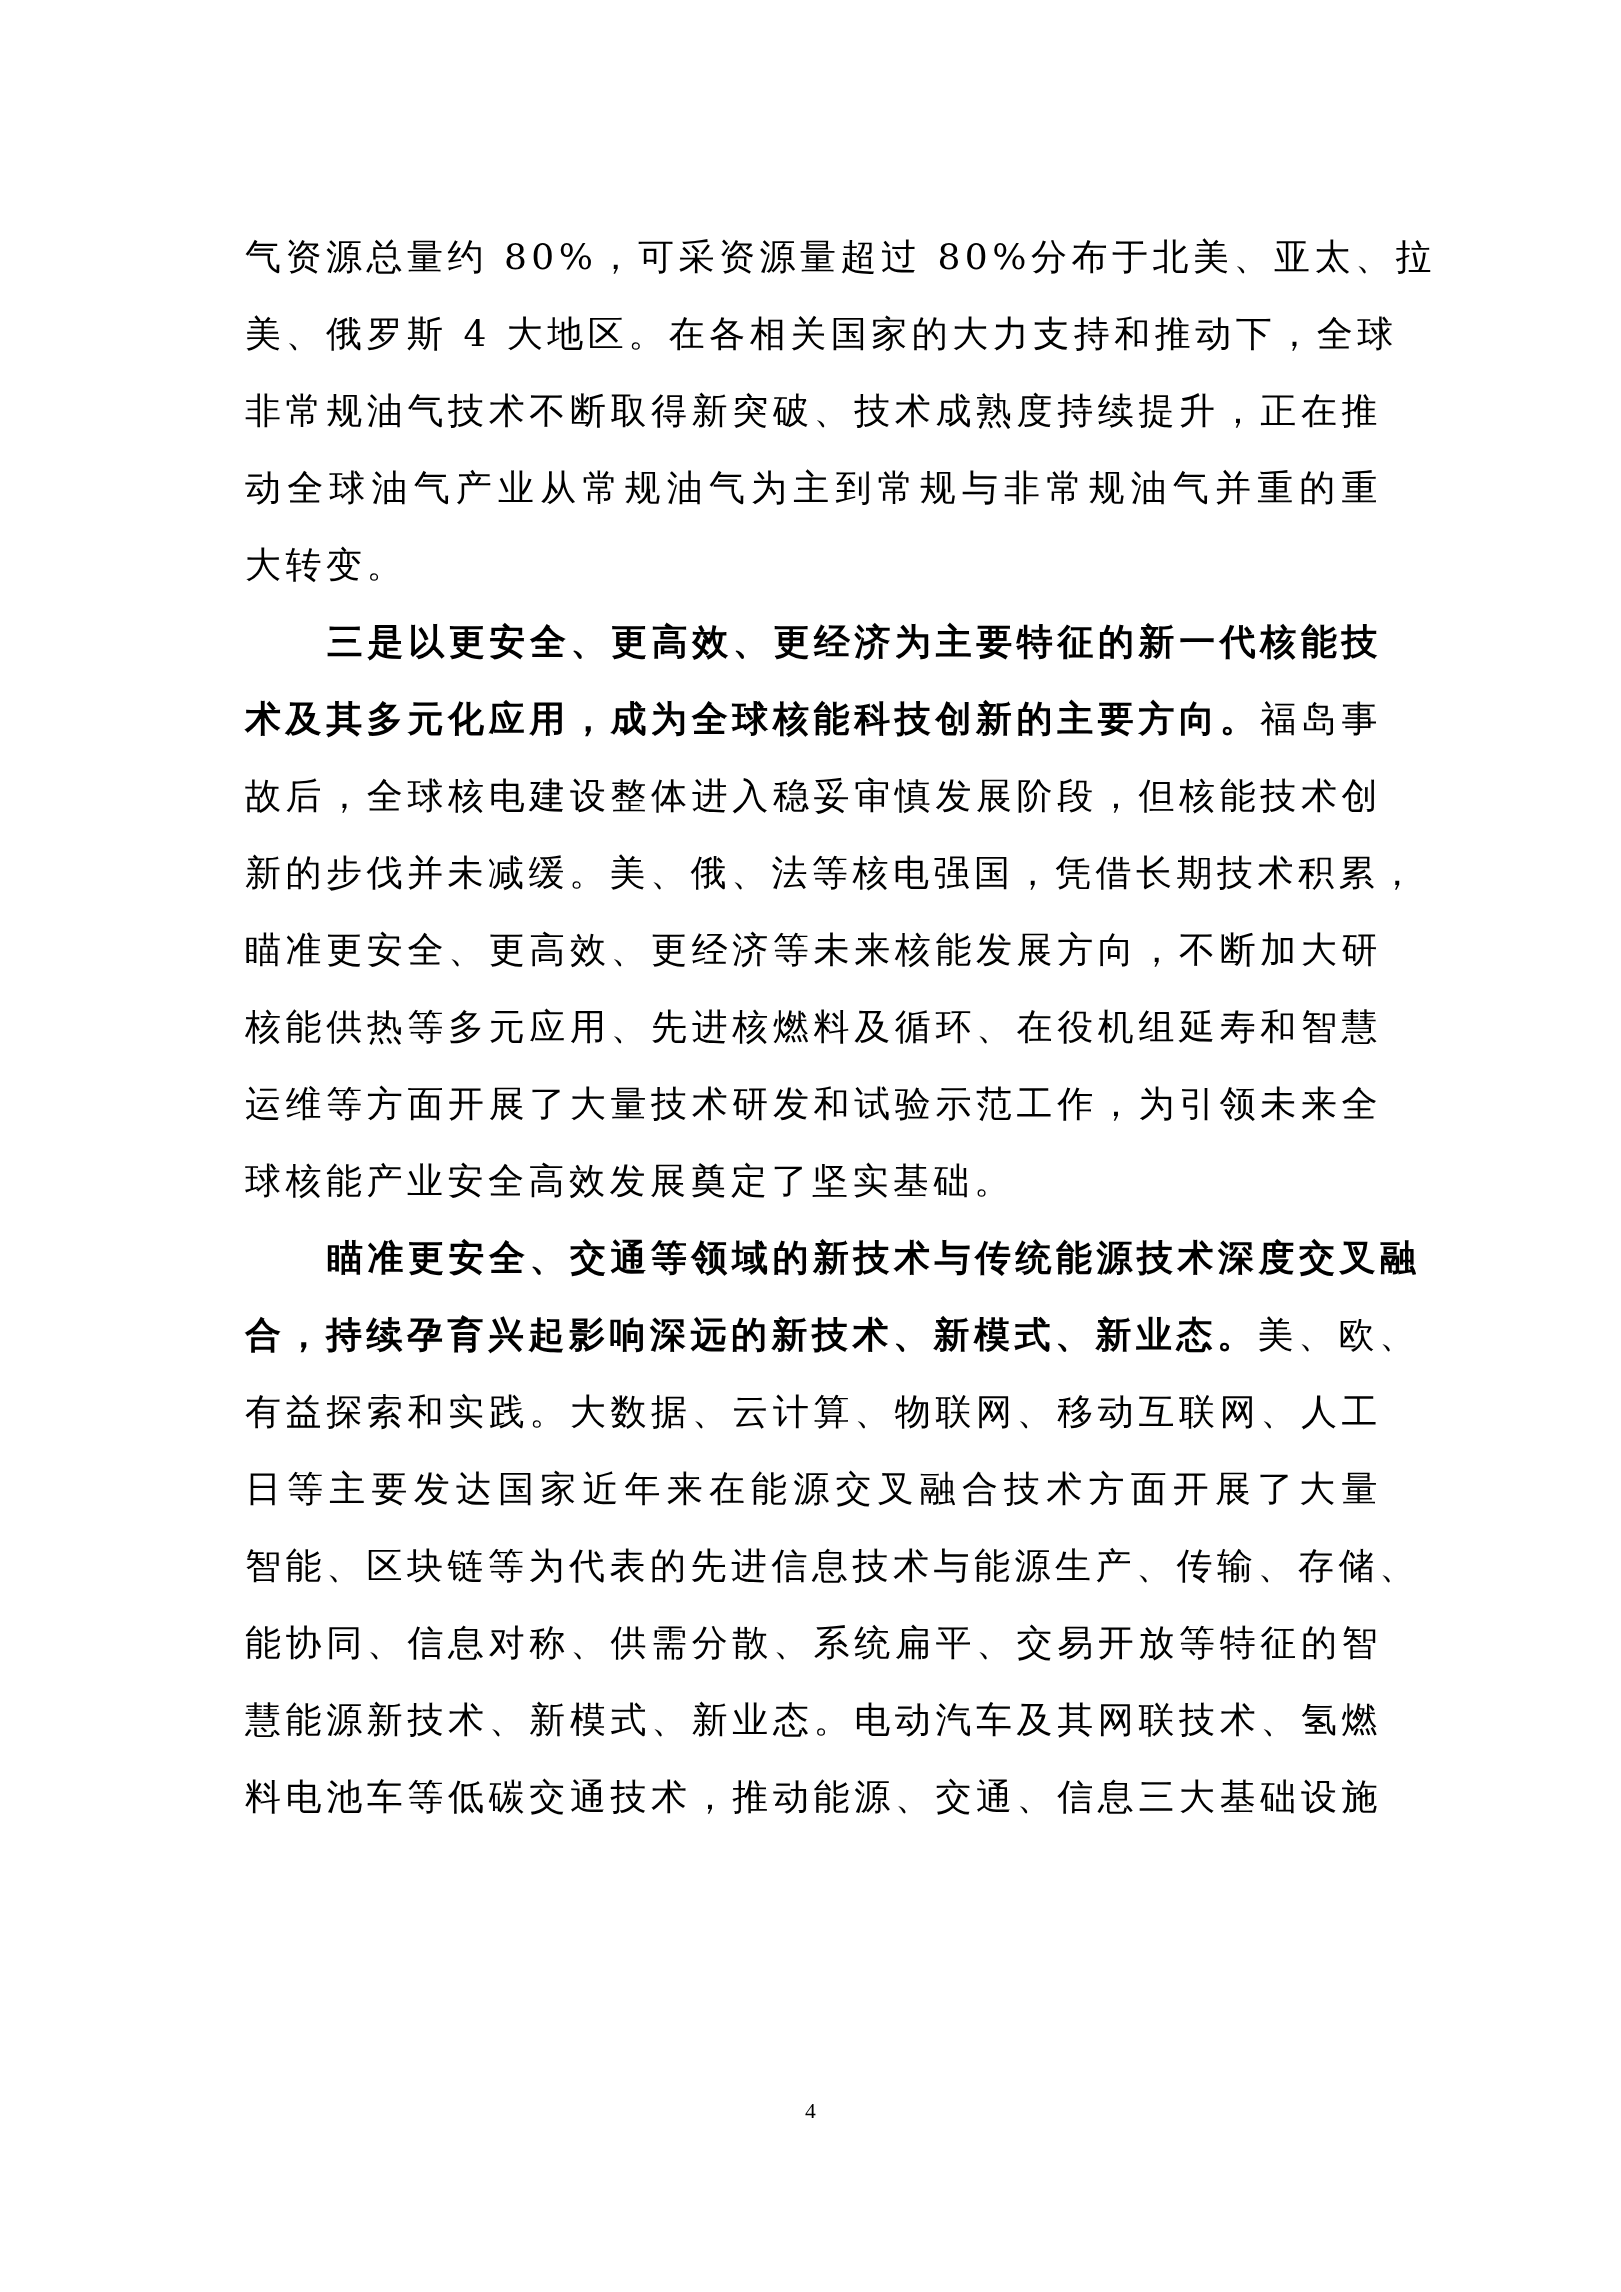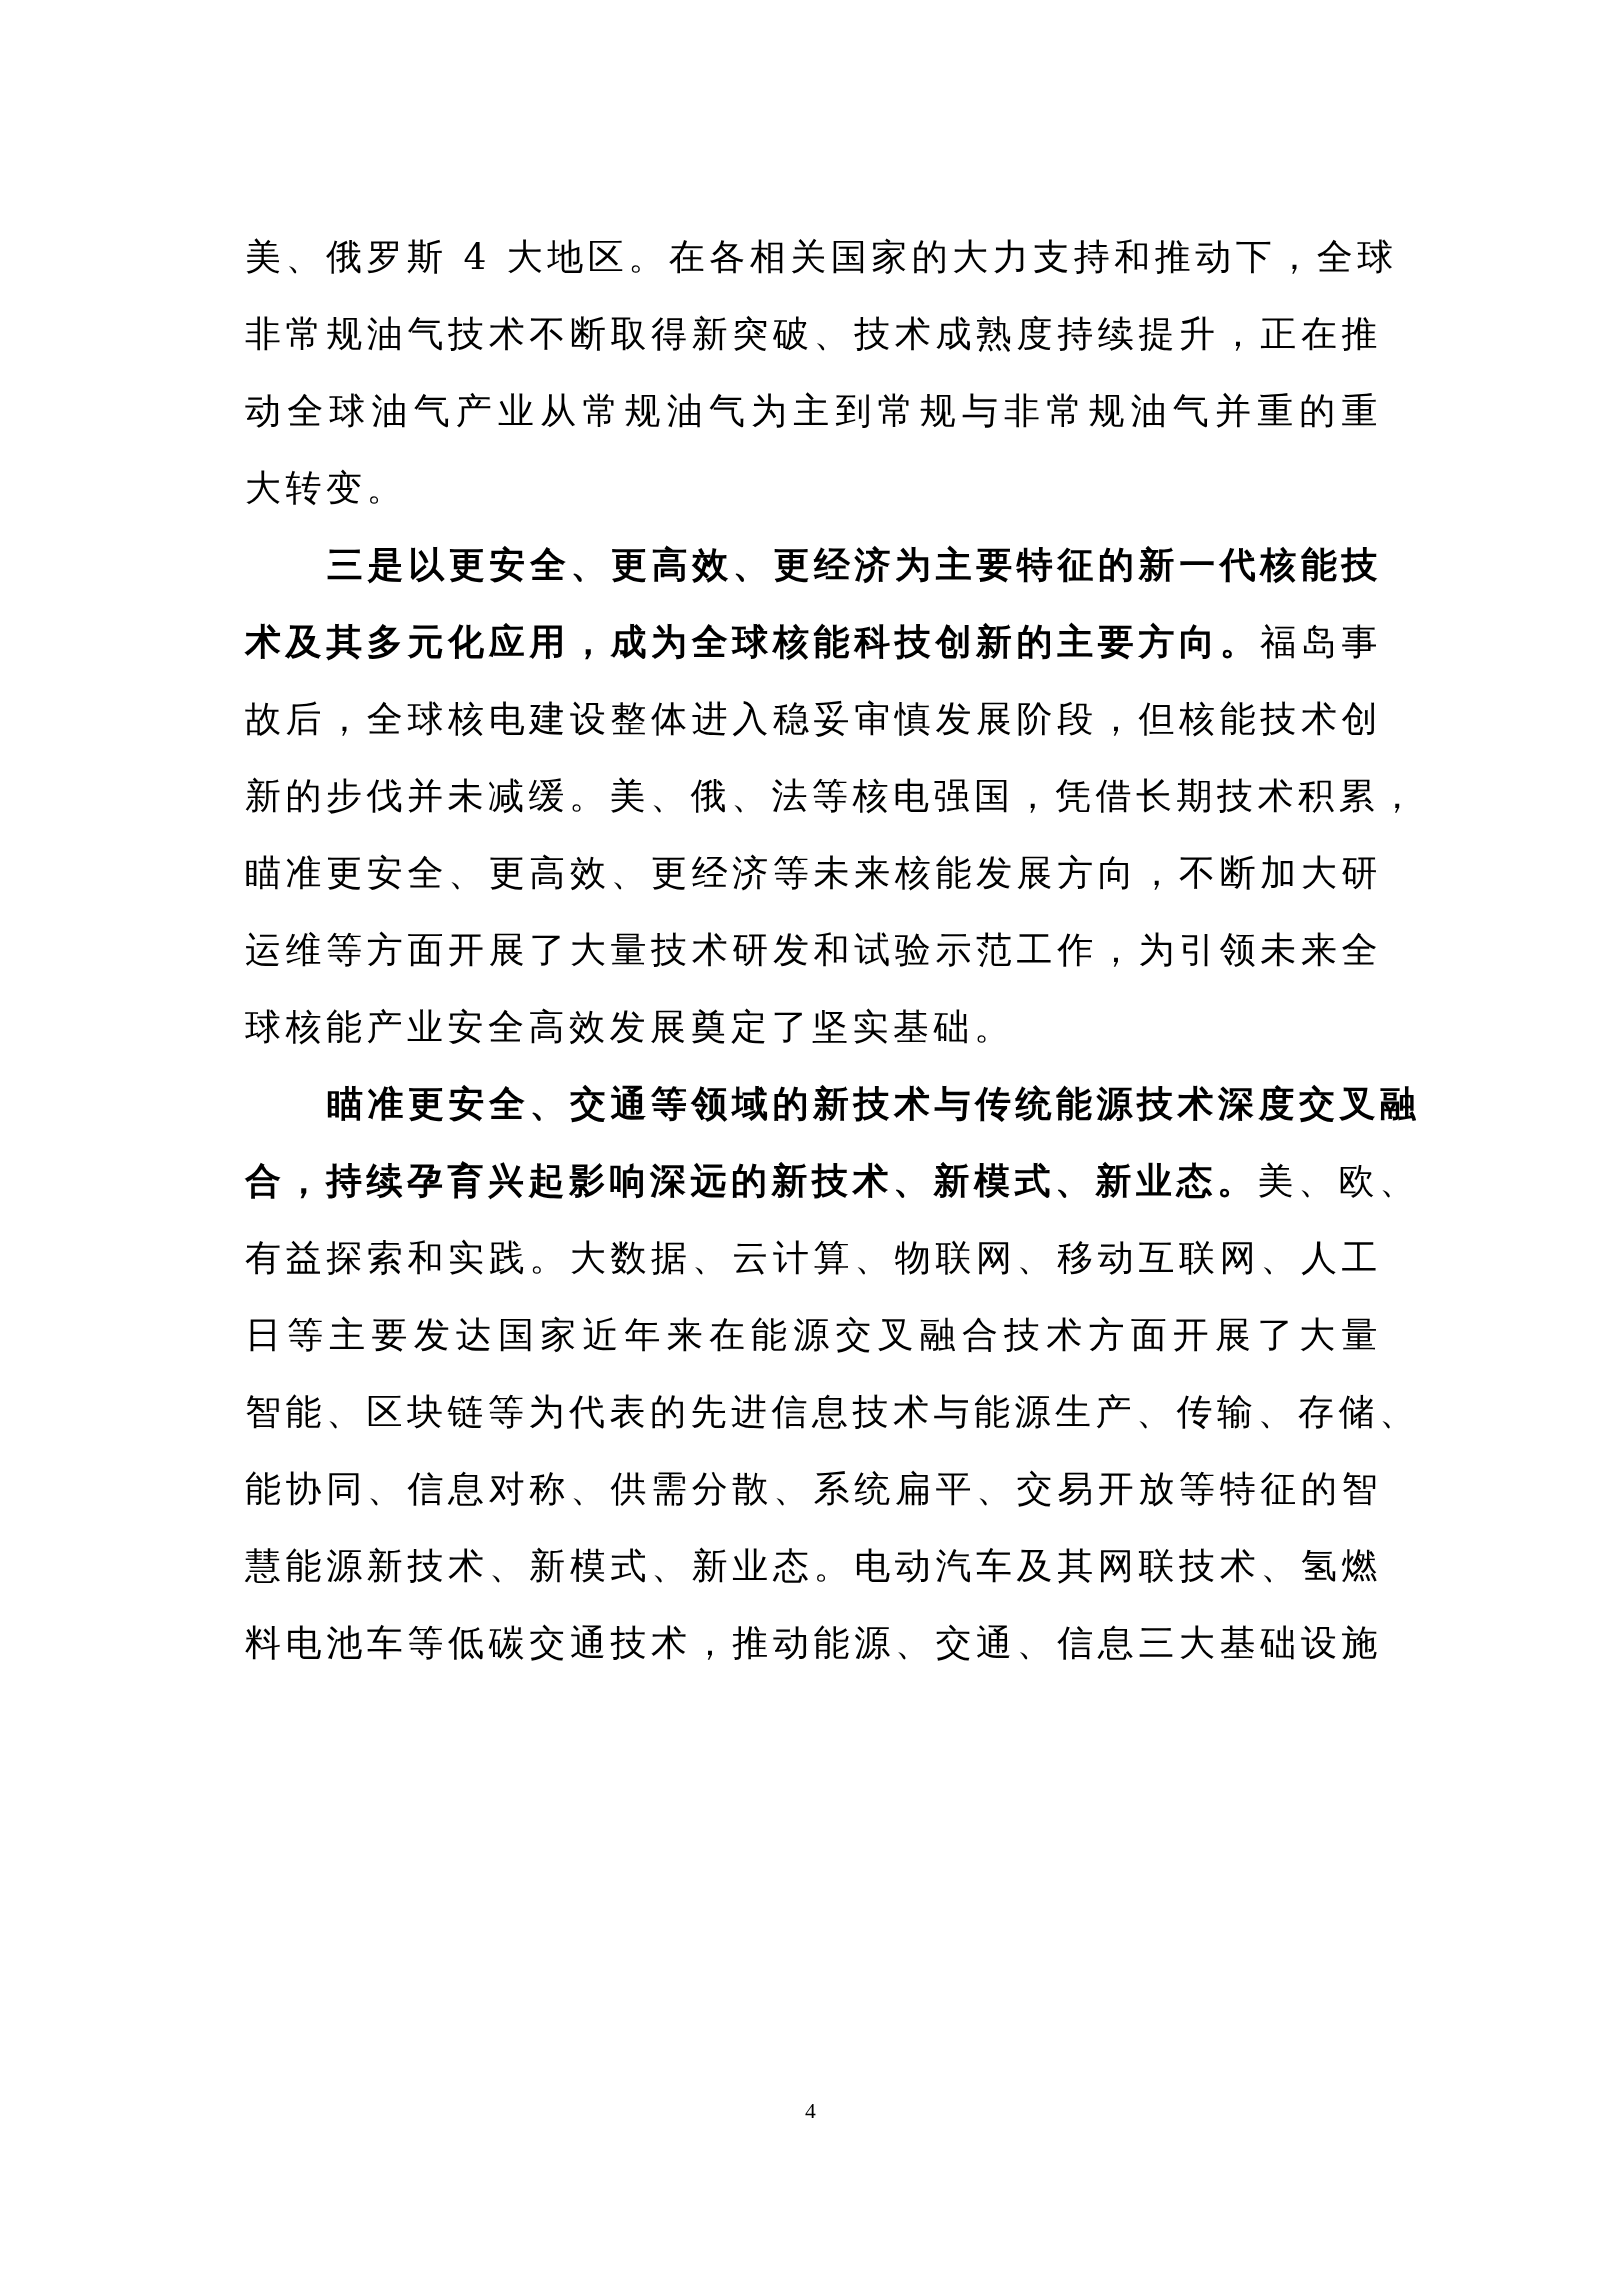--- a/index.html
+++ b/index.html
@@ -51,32 +51,34 @@
       font-family: "Liberation Serif", serif;
       font-size: 21.6px;
     }
   </style>
 </head>
 <body>
 
 <div class="page">
 
   <div>
+    <div class="line"><span>气资源总量约 80%，可采资源量超过 80%分布于北美、亚太、拉</span></div>
     <div class="line"><span>美、俄罗斯 4 大地区。在各相关国家的大力支持和推动下，全球</span></div>
     <div class="line"><span>非常规油气技术不断取得新突破、技术成熟度持续提升，正在推</span></div>
     <div class="line"><span>动全球油气产业从常规油气为主到常规与非常规油气并重的重</span></div>
     <div class="line last"><span>大转变。</span></div>
   </div>
 
   <div>
     <div class="line indent"><span class="bold">三是以更安全、更高效、更经济为主要特征的新一代核能技</span></div>
     <div class="line"><span class="bold">术及其多元化应用，成为全球核能科技创新的主要方向。</span><span>福岛事</span></div>
     <div class="line"><span>故后，全球核电建设整体进入稳妥审慎发展阶段，但核能技术创</span></div>
     <div class="line"><span>新的步伐并未减缓。美、俄、法等核电强国，凭借长期技术积累，</span></div>
     <div class="line"><span>瞄准更安全、更高效、更经济等未来核能发展方向，不断加大研</span></div>
+    <div class="line"><span>核能供热等多元应用、先进核燃料及循环、在役机组延寿和智慧</span></div>
     <div class="line"><span>运维等方面开展了大量技术研发和试验示范工作，为引领未来全</span></div>
     <div class="line last"><span>球核能产业安全高效发展奠定了坚实基础。</span></div>
   </div>
 
   <div>
     <div class="line indent"><span class="bold">瞄准更安全、交通等领域的新技术与传统能源技术深度交叉融</span></div>
     <div class="line"><span class="bold">合，持续孕育兴起影响深远的新技术、新模式、新业态。</span><span>美、欧、</span></div>
     <div class="line"><span>有益探索和实践。大数据、云计算、物联网、移动互联网、人工</span></div>
     <div class="line"><span>日等主要发达国家近年来在能源交叉融合技术方面开展了大量</span></div>
     <div class="line"><span>智能、区块链等为代表的先进信息技术与能源生产、传输、存储、</span></div>

